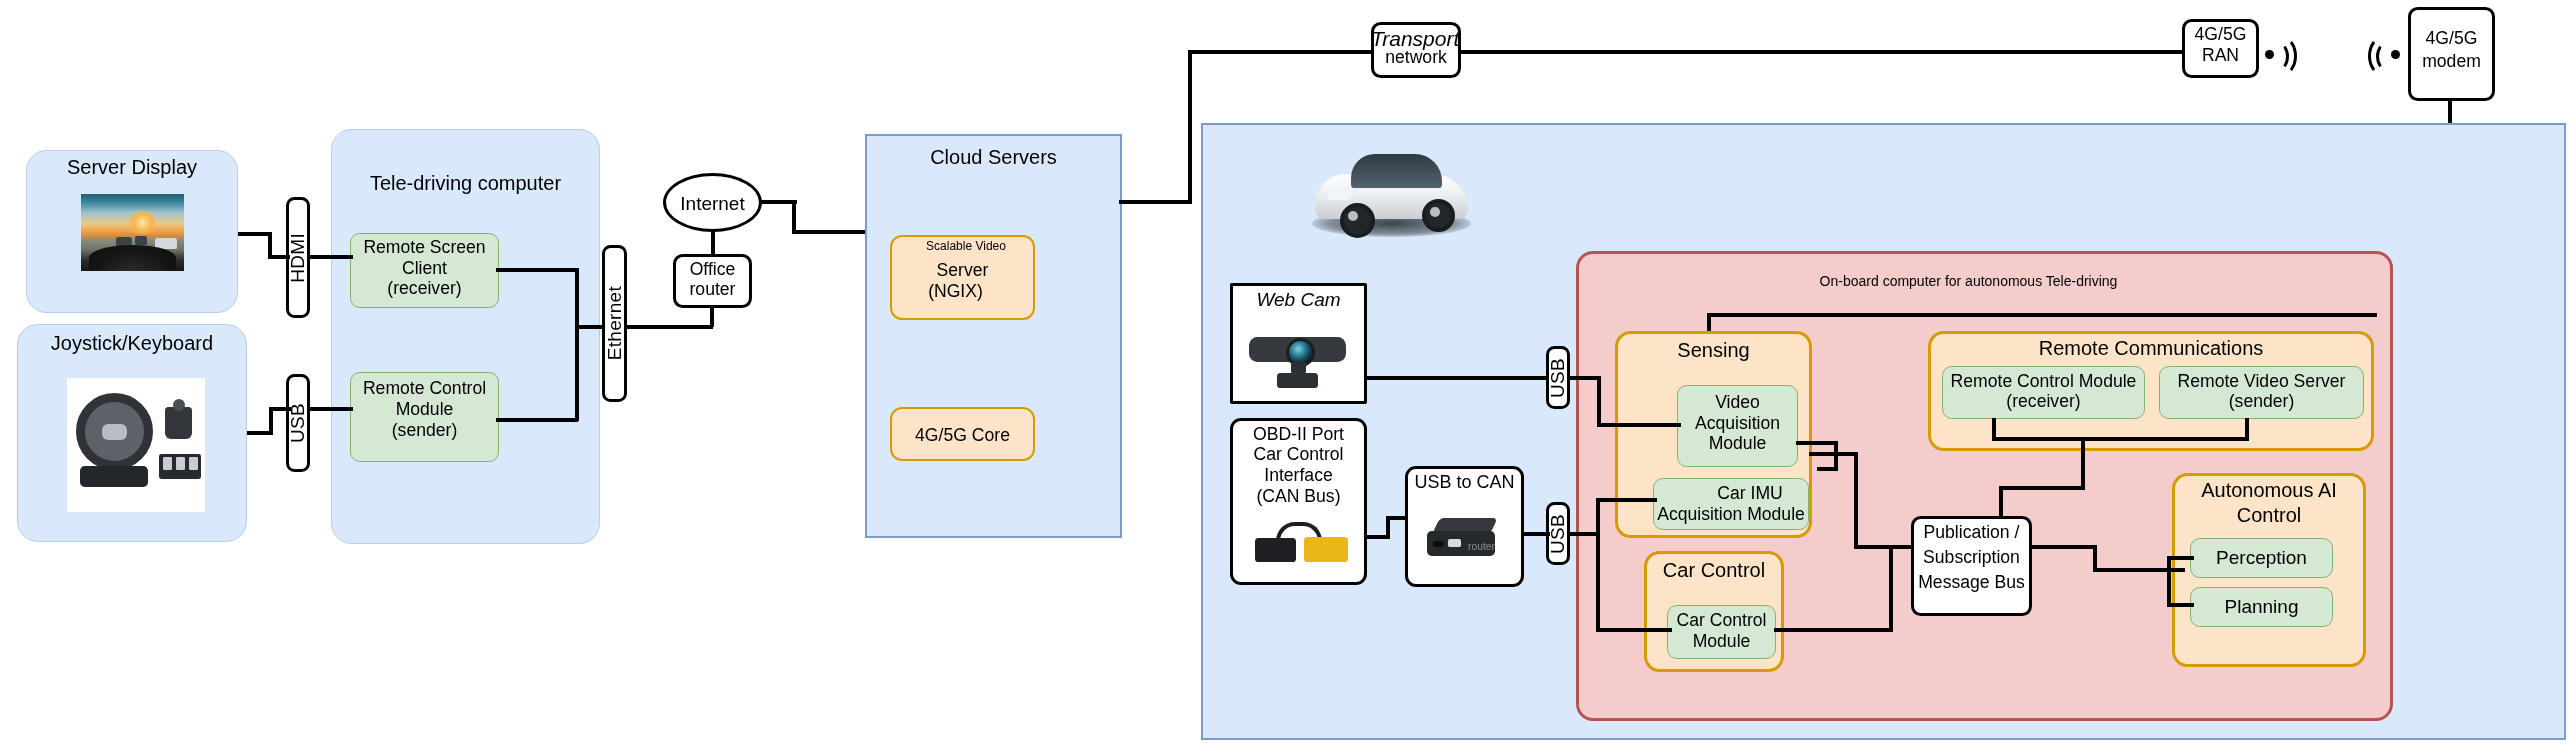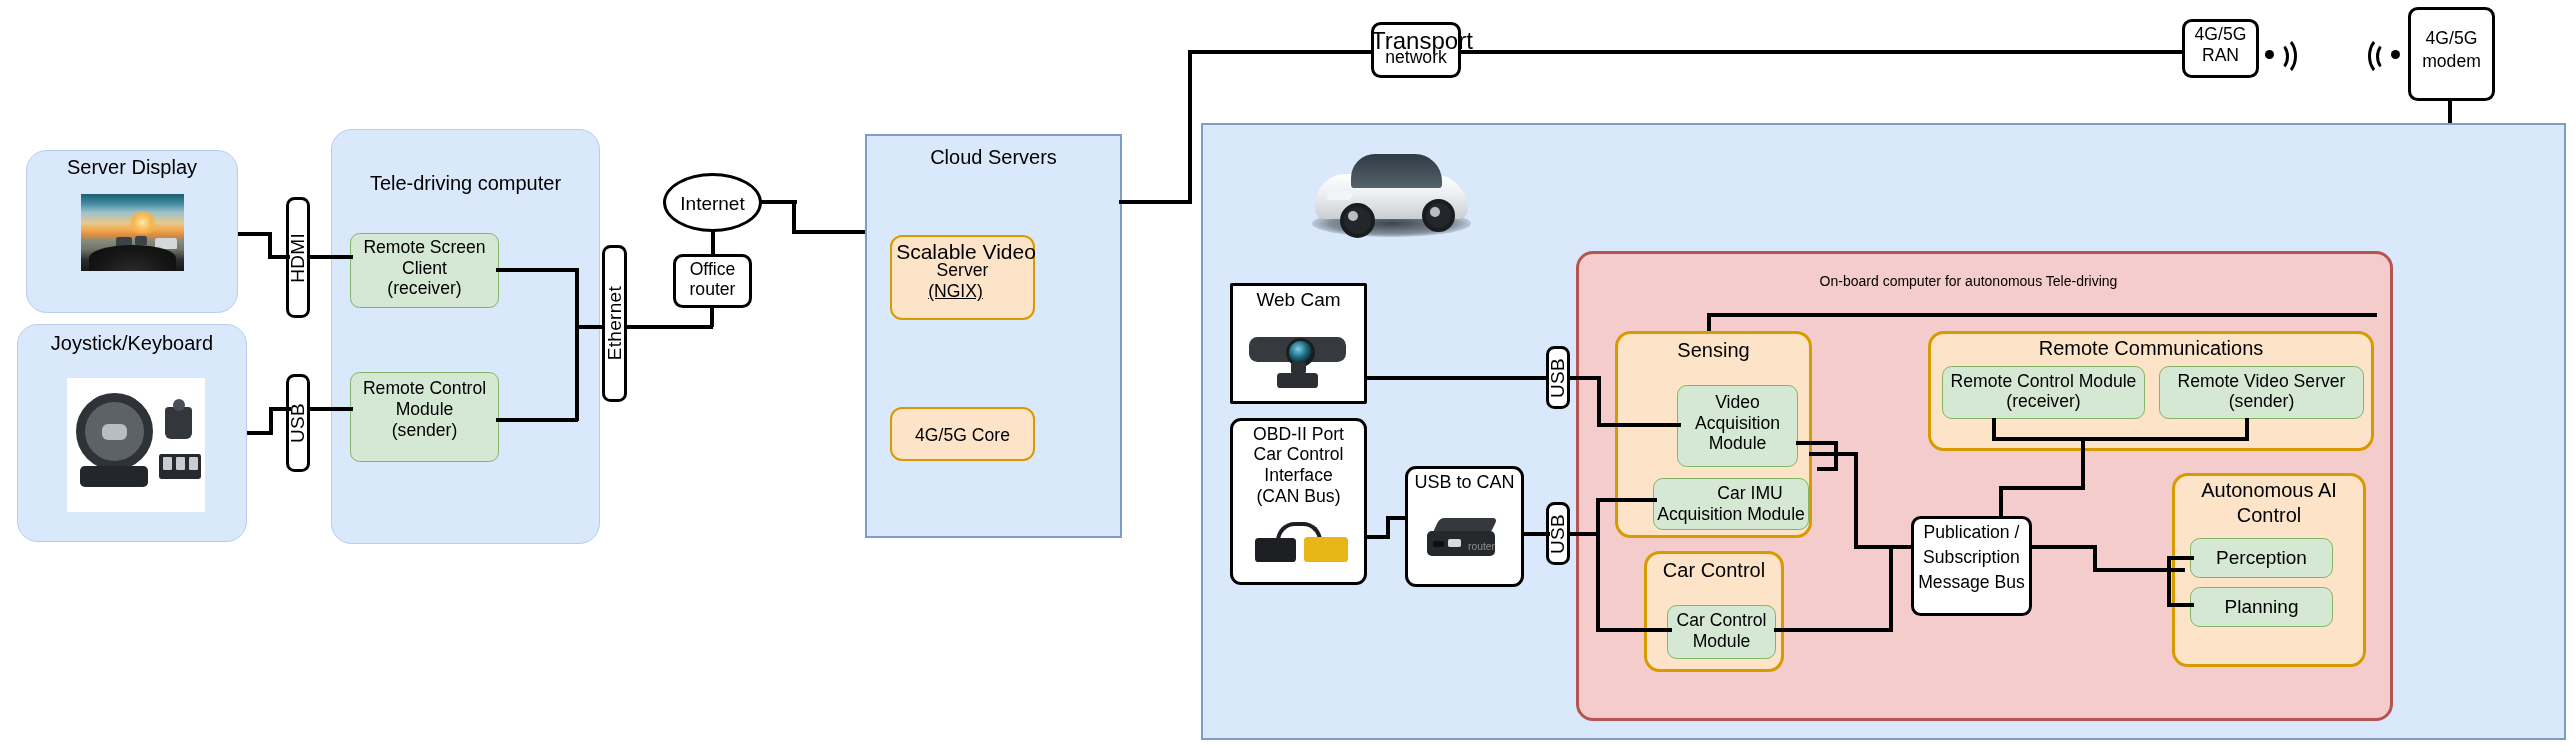--- a/index.html
+++ b/index.html
@@ -173,33 +173,33 @@
   <div class="lbl" style="left:673px;top:279px;width:79px;font-size:17.6px;">router</div>
 
   <div class="ln lnh" style="left:759px;top:200px;width:38px;"></div>
   <div class="ln lnv" style="left:792px;top:200px;height:34px;"></div>
   <div class="ln lnh" style="left:792px;top:230px;width:73px;"></div>
 
   <div class="box panel-blue" style="left:865px;top:134px;width:257px;height:404px;border-radius:0;"></div>
   <div class="lbl" style="left:865px;top:146px;width:257px;font-size:20px;">Cloud Servers</div>
 
   <div class="box mod-orange" style="left:890px;top:235px;width:145px;height:85px;"></div>
-  <div class="lbl" style="left:890px;top:240px;width:152px;font-size:21px;">Scalable Video</div>
+  <div class="lbl" style="left:890px;top:240px;width:152px;font-size:12px;">Scalable Video</div>
   <div class="lbl" style="left:890px;top:260px;width:145px;font-size:17.6px;">Server</div>
-  <div class="lbl" style="left:890px;top:281px;width:131px;font-size:17.6px;text-decoration:underline;">(NGIX)</div>
+  <div class="lbl" style="left:890px;top:281px;width:131px;font-size:17.6px;">(NGIX)</div>
 
   <div class="box mod-orange" style="left:890px;top:407px;width:145px;height:54px;"></div>
   <div class="lbl" style="left:890px;top:425px;width:145px;font-size:17.6px;">4G/5G Core</div>
 
   <div class="ln lnh" style="left:1119px;top:200px;width:73px;"></div>
   <div class="ln lnv" style="left:1188px;top:50px;height:154px;"></div>
   <div class="ln lnh" style="left:1188px;top:50px;width:188px;"></div>
 
   <div class="box node-white" style="left:1371px;top:22px;width:90px;height:56px;"></div>
-  <div class="lbl" style="left:1371px;top:27px;width:72px;font-size:24px;">Transport</div>
+  <div class="lbl" style="left:1371px;top:27px;width:72px;font-size:21px;font-style:italic;">Transport</div>
   <div class="lbl" style="left:1371px;top:47px;width:90px;font-size:17.6px;">network</div>
 
   <div class="ln lnh" style="left:1458px;top:50px;width:726px;"></div>
 
   <div class="box node-white" style="left:2182px;top:19.4px;width:77px;height:59px;"></div>
   <div class="lbl" style="left:2182px;top:24px;width:77px;font-size:17.6px;">4G/5G</div>
   <div class="lbl" style="left:2182px;top:45px;width:77px;font-size:17.6px;">RAN</div>
 
   <div class="wave" style="left:2265px;top:38px;width:36px;height:31.5px;">
     <b style="left:0px;top:11.5px;"></b>
@@ -228,21 +228,21 @@
     <div class="car-body" style="left:8.5px;top:27px;width:153px;height:45px;"></div>
     <div class="car-cabin" style="left:45px;top:7.3px;width:91px;height:34px;"></div>
     <div class="car-lamp" style="left:22px;top:44px;width:24px;height:8.5px;"></div>
     <div class="car-wheel" style="left:34px;top:56px;width:27px;height:27px;"></div>
     <div class="car-rim" style="left:42px;top:64px;width:10.3px;height:10.3px;"></div>
     <div class="car-wheel" style="left:116px;top:52px;width:25.4px;height:25.4px;"></div>
     <div class="car-rim" style="left:124px;top:60px;width:9.7px;height:9.7px;"></div>
   </div>
 
   <div class="box" style="left:1230px;top:283px;width:137px;height:121px;background:#fff;border:3px solid #000;border-radius:1.8px;"></div>
-  <div class="lbl" style="left:1230px;top:289px;width:137px;font-size:19px;">Web Cam</div>
+  <div class="lbl" style="left:1230px;top:289px;width:137px;font-size:19px;font-style:italic;">Web Cam</div>
   <div style="position:absolute;left:1247px;top:332px;width:103px;height:61px;">
     <div class="cam-body" style="left:2.4px;top:4.8px;width:97px;height:25.4px;"></div>
     <div class="cam-lens" style="left:39px;top:6px;width:23px;height:23px;"></div>
     <div class="cam-stand" style="left:44px;top:30px;width:14.5px;height:12px;"></div>
     <div class="cam-foot" style="left:30px;top:41px;width:41px;height:14.5px;"></div>
   </div>
 
   <div class="box node-white" style="left:1230px;top:418px;width:137px;height:167px;border-radius:11px;"></div>
   <div class="lbl" style="left:1230px;top:424px;width:137px;font-size:17.6px;">OBD-II Port</div>
   <div class="lbl" style="left:1230px;top:444px;width:137px;font-size:17.6px;">Car Control</div>

